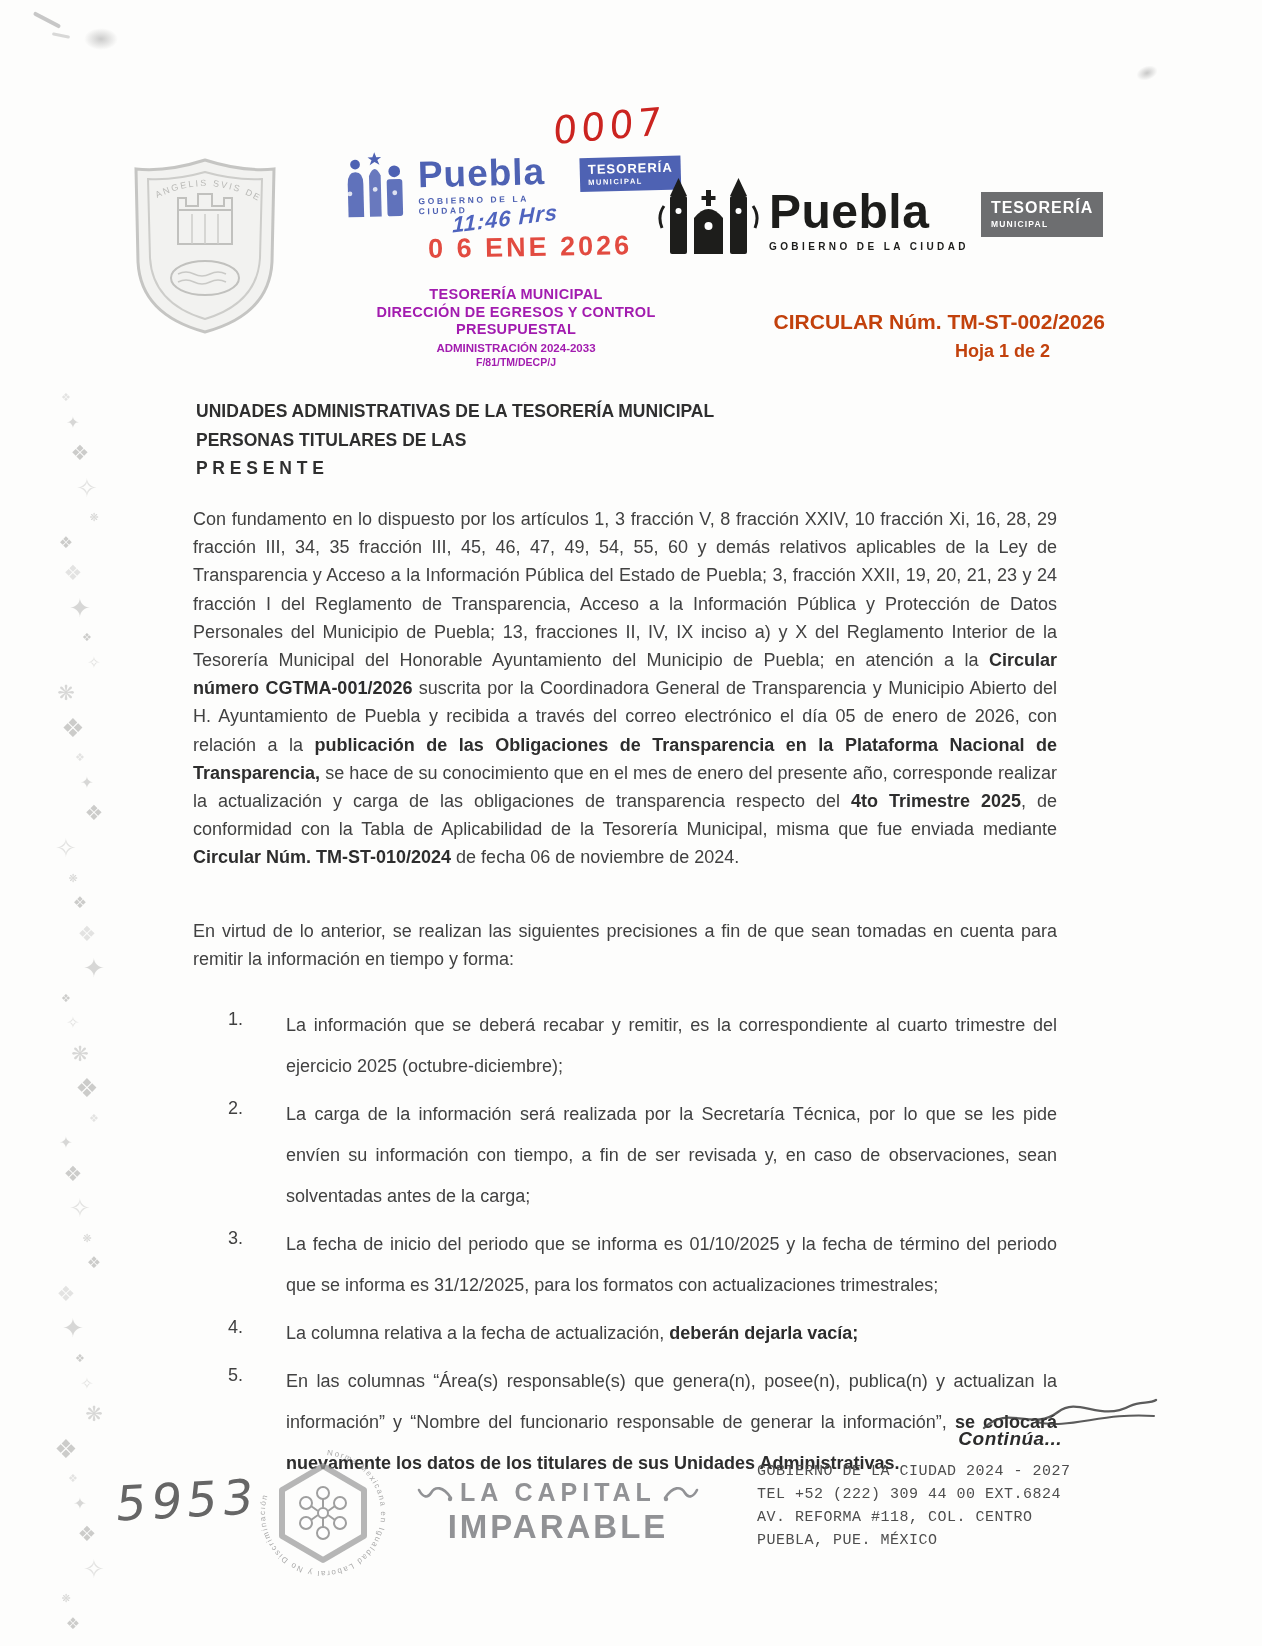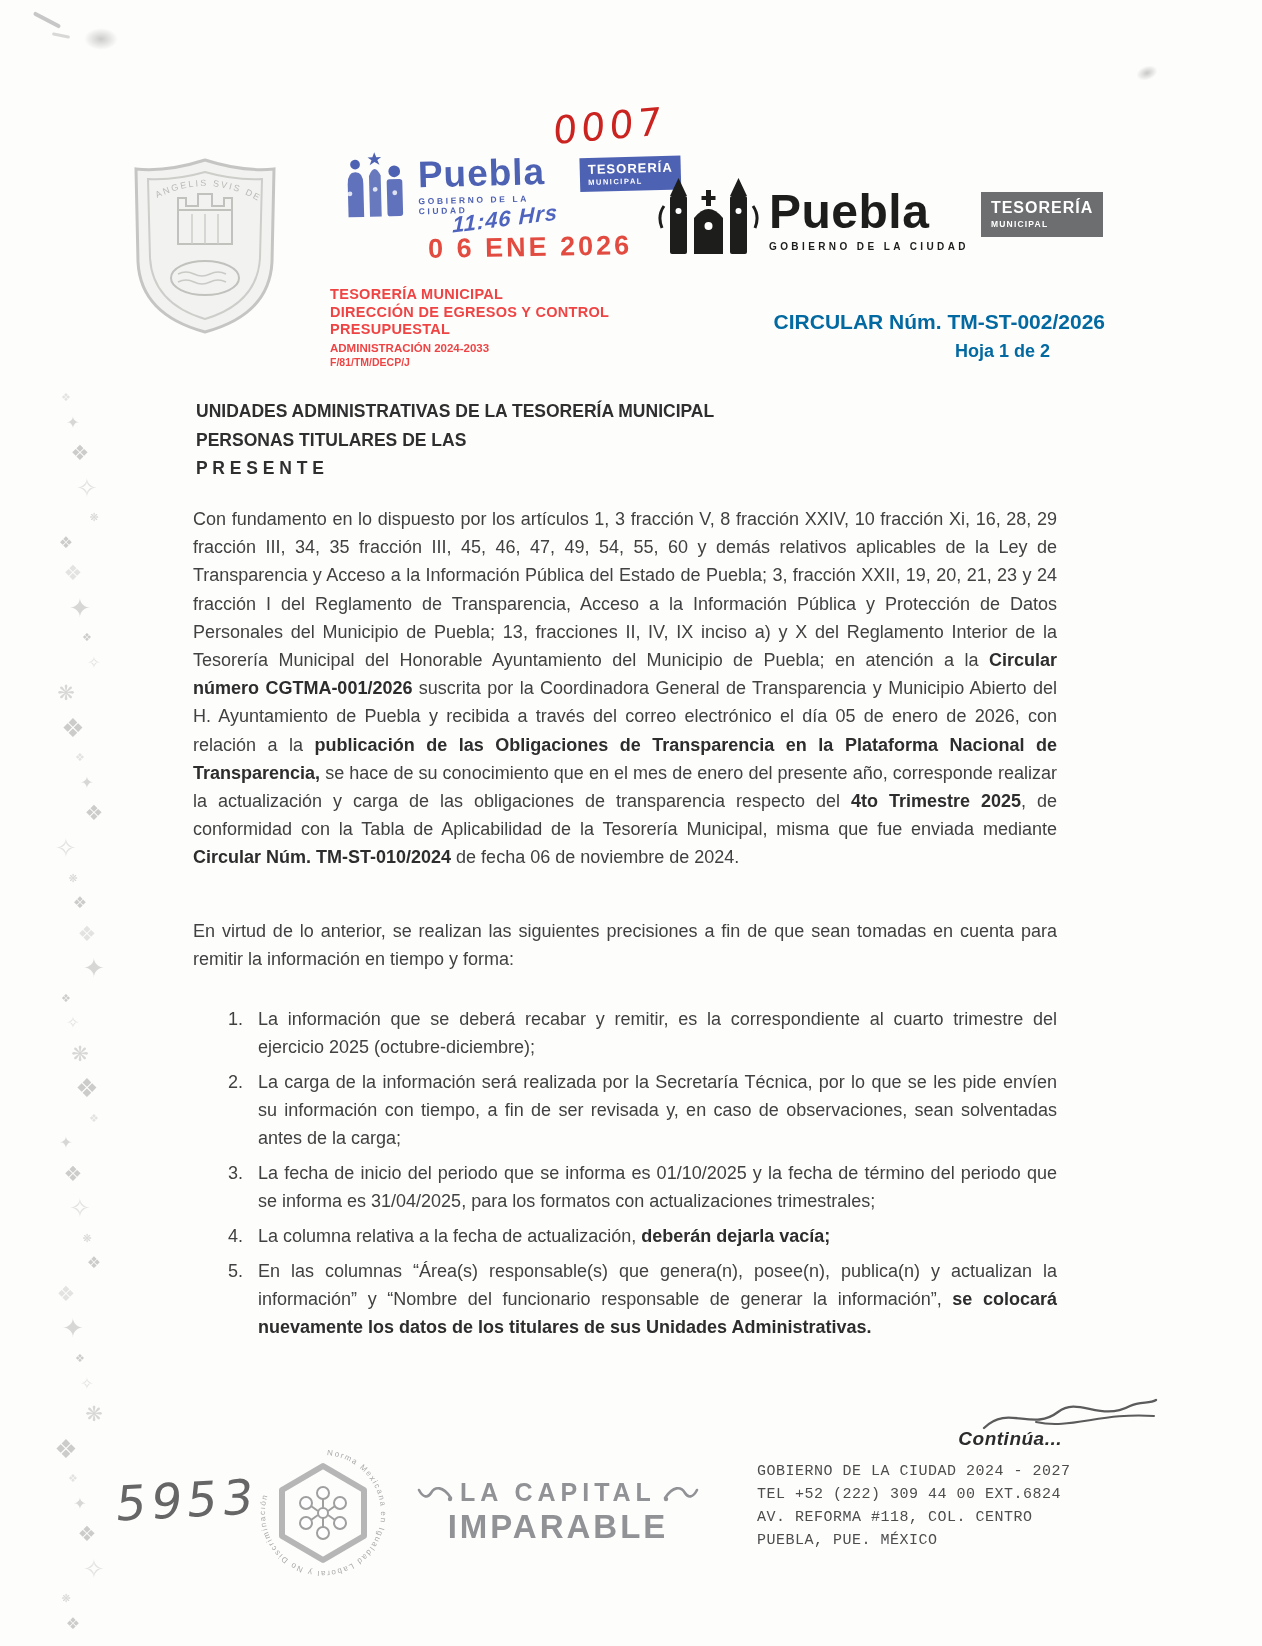--- a/index.html
+++ b/index.html
@@ -44,38 +44,38 @@
   .bs-box2{font-size:7.5px;font-weight:600;letter-spacing:1.5px;margin-top:1px;text-align:left;}
   .blacklogo{position:absolute;left:656px;top:166px;display:flex;align-items:flex-start;}
   .bl-icon{width:105px;height:95px;flex:none;}
   .bl-text{margin-left:8px;margin-top:22px;}
   .bl-name{font-size:48px;font-weight:800;color:#1d1d1b;line-height:1;letter-spacing:0.5px;}
   .bl-sub{font-size:10px;font-weight:700;letter-spacing:3.4px;color:#1d1d1b;margin-top:5px;}
   .bl-box{margin-left:12px;margin-top:26px;background:#6d6e70;color:#fff;padding:7px 10px 8px;}
   .bl-box1{font-size:16px;font-weight:800;letter-spacing:1px;}
   .bl-box2{font-size:8.5px;font-weight:600;letter-spacing:1.2px;margin-top:2px;}
   
-  .dept{position:absolute;left:330px;top:286px;width:340px;text-align:left;color:#ef4444;}
+  .dept{position:absolute;left:346px;top:286px;width:340px;text-align:center;color:#a21caf;}
   .dept div:nth-child(-n+3){font-size:14.5px;font-weight:700;line-height:17.5px;letter-spacing:.3px;}
   .dept div:nth-child(4){font-size:11.5px;font-weight:700;margin-top:2px;line-height:14px;}
   .dept div:nth-child(5){font-size:10.5px;font-weight:600;line-height:14px;}
-  .ref{position:absolute;left:690px;top:310px;width:415px;text-align:right;color:#0369a1;}
+  .ref{position:absolute;left:690px;top:310px;width:415px;text-align:right;color:#c2410c;}
   .ref-num{font-size:21px;font-weight:800;}
   .ref-page{font-size:18px;font-weight:800;margin-top:7px;padding-right:55px;}
   
   .addressee{position:absolute;left:196px;top:397px;font-size:17.5px;font-weight:700;
     color:#2f2f2f;line-height:28.5px;}
   .bodycol{position:absolute;left:193px;top:505px;width:864px;font-size:18px;color:#414141;}
   .para{text-align:justify;line-height:28.2px;margin:0;}
   .p2{margin-top:45px;}
   .b{font-weight:700;color:#2d2d2d;}
   .numlist{margin-top:32px;display:flex;flex-direction:column;gap:7px;}
   .li{display:flex;}
   .num{width:30px;margin-left:35px;flex:none;line-height:28.2px;}
-  .txt{flex:1;text-align:justify;line-height:28px;}
+  .txt{flex:1;text-align:justify;line-height:41px;margin-left:28px;}
   
   .signature{position:absolute;left:978px;top:1386px;width:180px;height:58px;opacity:.85;}
   .continua{position:absolute;left:690px;top:1428px;width:372px;text-align:right;
     font-size:19px;font-weight:800;font-style:italic;color:#2c2c2c;letter-spacing:.5px;}
   .cert{position:absolute;left:260px;top:1450px;width:126px;height:126px;opacity:.85;}
   .capital{position:absolute;left:406px;top:1478px;width:304px;text-align:center;color:#919295;}
   .cap-top{display:flex;align-items:center;justify-content:center;gap:7px;
     font-size:25px;font-weight:800;letter-spacing:5px;}
   .cap-bottom{font-size:33px;font-weight:900;letter-spacing:3px;line-height:1;margin-top:3px;}
   .fl{width:36px;height:22px;flex:none;}
@@ -240,21 +240,21 @@
         <div class="li">
           <span class="num">1.</span>
           <span class="txt"><span>La información que se deberá recabar y remitir, es la correspondiente al cuarto trimestre del ejercicio 2025 (octubre-diciembre);</span></span>
         </div>
         <div class="li">
           <span class="num">2.</span>
           <span class="txt"><span>La carga de la información será realizada por la Secretaría Técnica, por lo que se les pide envíen su información con tiempo, a fin de ser revisada y, en caso de observaciones, sean solventadas antes de la carga;</span></span>
         </div>
         <div class="li">
           <span class="num">3.</span>
-          <span class="txt"><span>La fecha de inicio del periodo que se informa es 01/10/2025 y la fecha de término del periodo que se informa es 31/04/2025, para los formatos con actualizaciones trimestrales;</span></span>
+          <span class="txt"><span>La fecha de inicio del periodo que se informa es 01/10/2025 y la fecha de término del periodo que se informa es 31/12/2025, para los formatos con actualizaciones trimestrales;</span></span>
         </div>
         <div class="li">
           <span class="num">4.</span>
           <span class="txt"><span>La columna relativa a la fecha de actualización, </span><span class="b">deberán dejarla vacía;</span></span>
         </div>
         <div class="li">
           <span class="num">5.</span>
           <span class="txt"><span>En las columnas “Área(s) responsable(s) que genera(n), posee(n), publica(n) y actualizan la información” y “Nombre del funcionario responsable de generar la información”, </span><span class="b">se colocará nuevamente los datos de los titulares de sus Unidades Administrativas.</span></span>
         </div>
       </div>

